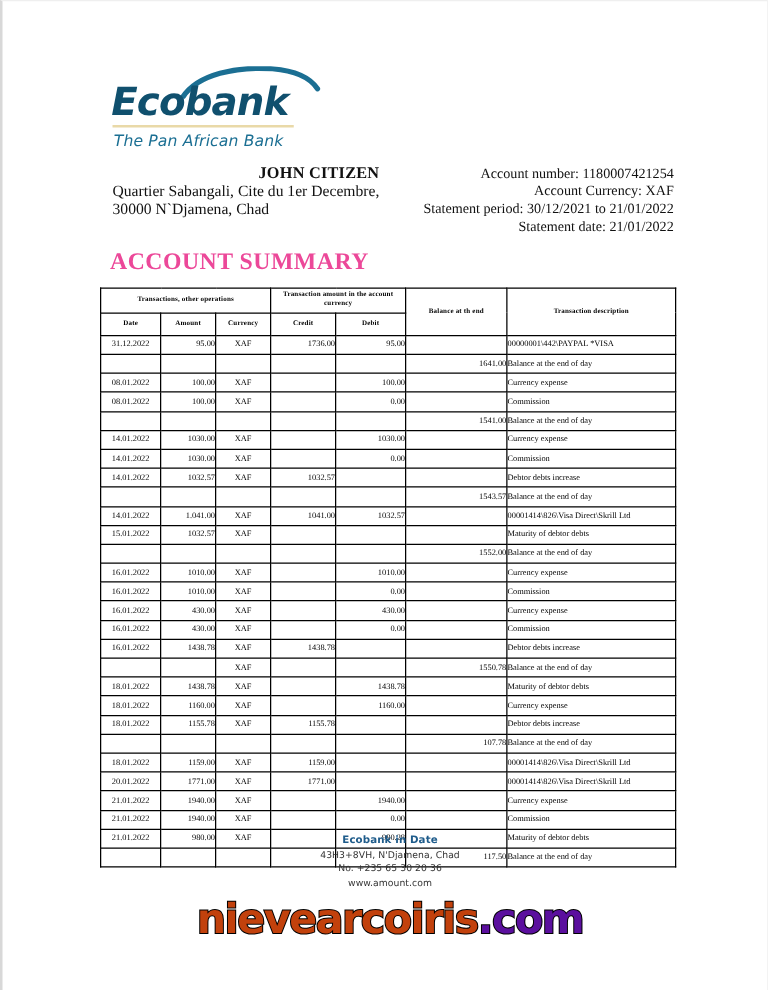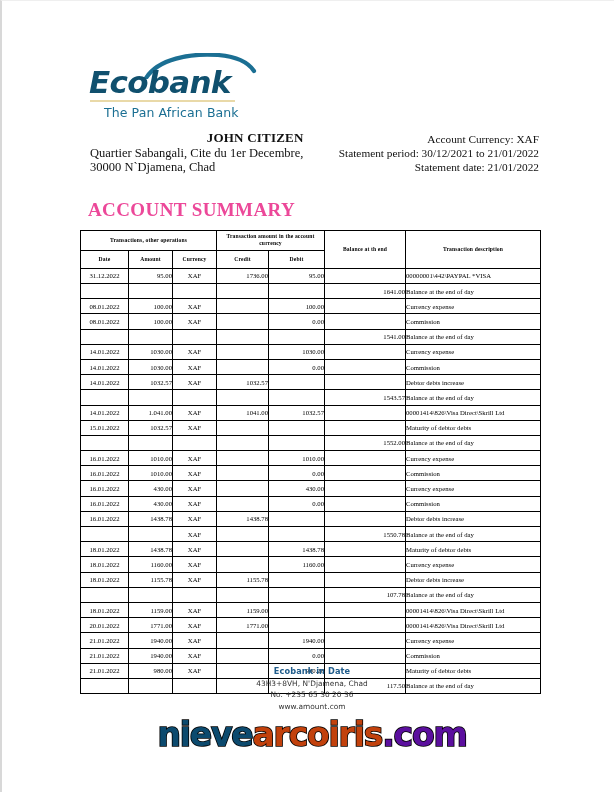--- a/index.html
+++ b/index.html
@@ -59,24 +59,25 @@
     position: relative;
     margin-top: 1px;
     margin-left: 2px;
     width: 145px;
     height: 2px;
     background: #e9d9a8;
   }
   .logo-tag {
     position: relative;
     font-family: "DejaVu Sans", sans-serif;
+    font-style: italic;
     font-size: 12.5px;
     color: #1b6f93;
     margin-top: 3px;
-    margin-left: 16px;
+    margin-left: 3px;
     letter-spacing: 0.1px;
   }
 
   
   .customer {
     position: absolute;
     left: 38px;
     top: 130px;
     font-size: 12.5px;
     line-height: 14.6px;
@@ -195,21 +196,21 @@
     font-weight: bold;
     font-size: 33px;
     letter-spacing: -1.2px;
     line-height: 40px;
     white-space: nowrap;
   }
   .watermark span {
     -webkit-text-stroke: 1.6px #000;
     paint-order: stroke fill;
   }
-  .wm-a { color: #0c4a6e; }
+  .wm-a { color: #c2410c; }
   .wm-b { color: #c2410c; }
   .wm-c { color: #5b0f9e; }
 </style>
 </head>
 <body>
 
 <div class="page">
   <div class="sheet">
 
     <div class="logo-block">
@@ -221,20 +222,21 @@
       <div class="logo-tag">The Pan African Bank</div>
     </div>
 
     <div class="customer">
       <div class="cust-name">JOHN CITIZEN</div>
       <div>Quartier Sabangali, Cite du 1er Decembre,</div>
       <div>30000 N`Djamena, Chad</div>
     </div>
 
     <div class="acct-meta">
+      <div>Account number: 1180007421254</div>
       <div>Account Currency: XAF</div>
       <div>Statement period: 30/12/2021 to 21/01/2022</div>
       <div>Statement date: 21/01/2022</div>
     </div>
 
     <div class="summary-title">ACCOUNT SUMMARY</div>
 
     <div class="tbl-wrap">
       <table class="stmt">
         <colgroup>

